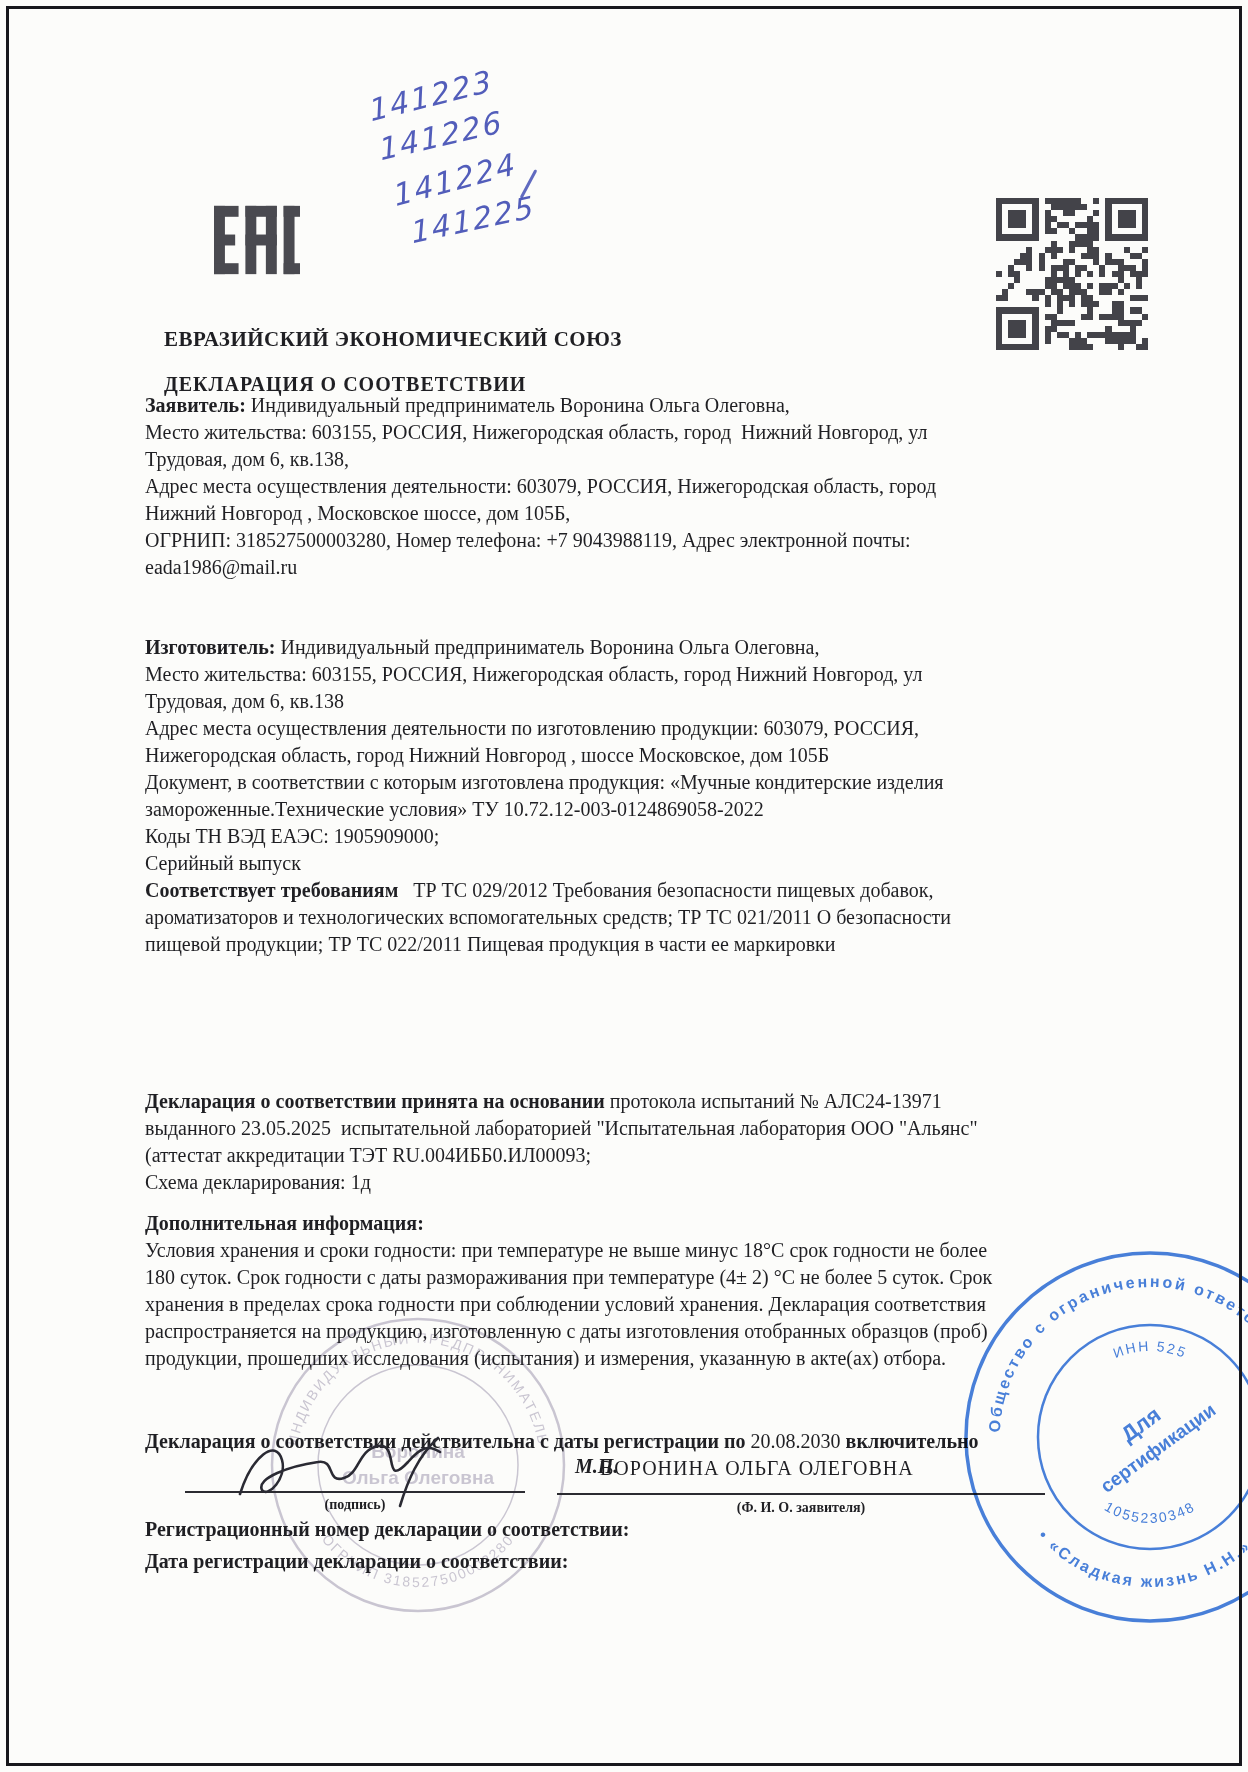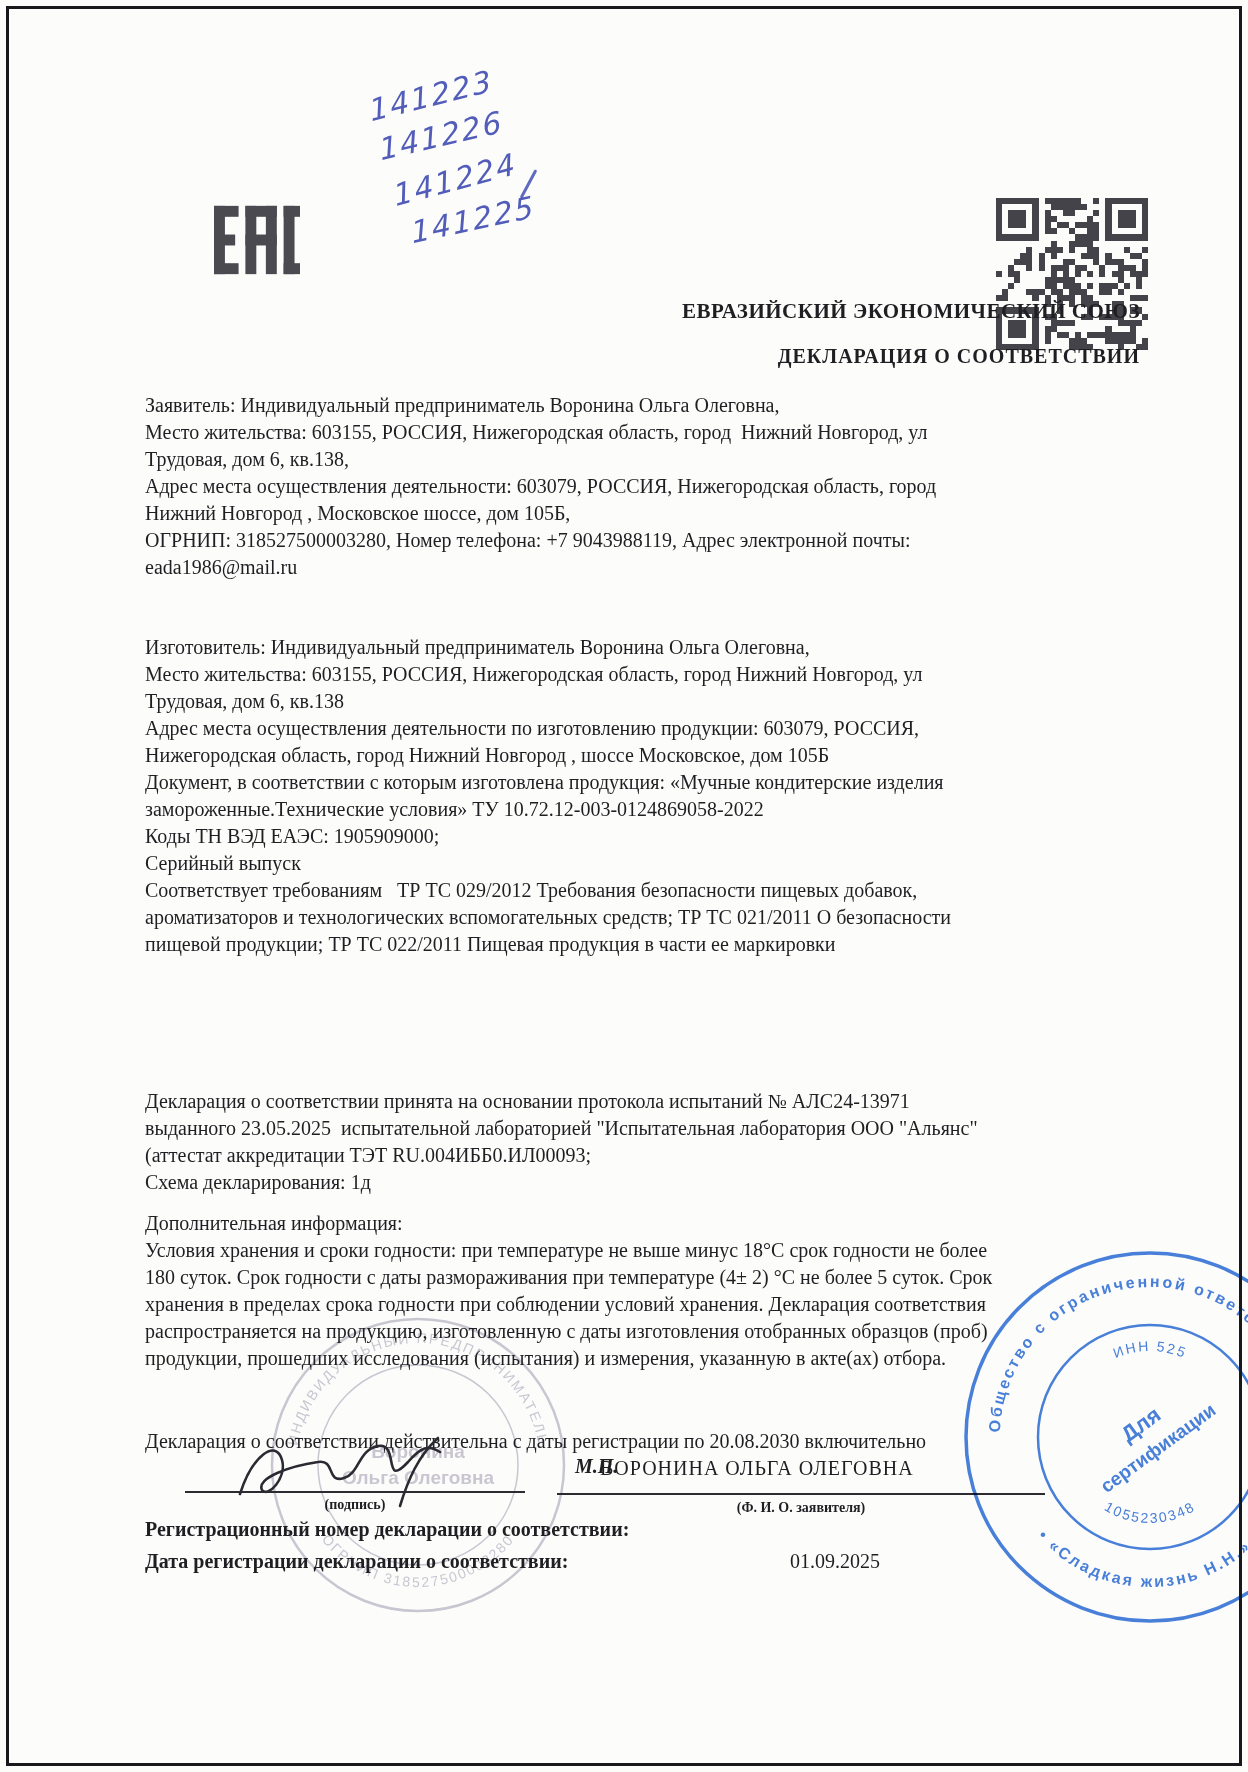--- a/index.html
+++ b/index.html
@@ -5,28 +5,28 @@
   html,body{margin:0;padding:0;background:#ffffff;}
   .page{position:relative;width:1248px;height:1772px;background:#fcfcfa;overflow:hidden;
         font-family:"Liberation Serif", serif;color:#1f1f23;}
   .frame{position:absolute;inset:6px;border:3px solid #17171c;pointer-events:none;z-index:10;}
   
   .eac-logo{position:absolute;left:214px;top:205px;z-index:2;}
   .qr{position:absolute;left:996px;top:198px;z-index:2;}
   .hand{position:absolute;z-index:2;color:#4450b5;font-family:"DejaVu Sans",sans-serif;
         font-style:italic;font-size:30px;letter-spacing:2px;opacity:.92;}
   .hand-slash{position:absolute;width:3px;height:32px;background:#4450b5;border-radius:2px;z-index:2;opacity:.85;}
-  .union-title,.doc-title{position:absolute;left:180px;width:960px;text-align:right;
-        font-weight:bold;z-index:2;}
+  .union-title,.doc-title{position:absolute;left:164px;width:960px;text-align:left;
+        font-weight:bold;z-index:2;margin-top:28px;}
   .union-title{top:299px;font-size:21px;letter-spacing:.5px;}
   .doc-title{top:345px;font-size:20px;letter-spacing:1px;}
   
   .para{position:absolute;left:145px;width:1010px;font-size:20px;line-height:27px;z-index:2;}
   .para p{margin:0;white-space:pre-wrap;}
-  .para b{font-weight:normal;margin-top:24px;}
+  .para b{font-weight:bold;margin-top:24px;}
   
   .mp{position:absolute;left:575px;top:1455px;font-weight:bold;font-size:20px;z-index:2;font-style:italic;}
   .sig-name{position:absolute;left:600px;top:1457px;font-size:20px;letter-spacing:1px;z-index:2;}
   .sigline{position:absolute;height:0;border-top:2px solid #2b2b31;z-index:2;}
   .sigline.l1{left:185px;top:1491px;width:340px;}
   .sigline.l2{left:557px;top:1493px;width:488px;}
   .caption{position:absolute;text-align:center;font-weight:bold;font-size:14px;z-index:2;}
   .caption.c1{left:185px;top:1497px;width:340px;}
   .caption.c2{left:557px;top:1500px;width:488px;}
   .sig-scribble{position:absolute;left:232px;top:1432px;z-index:3;}
@@ -440,21 +440,20 @@
 
   <div class="sig-scribble">
     <svg viewBox="0 0 220 80" width="220" height="80" fill="none" stroke="#2a2a33" stroke-width="2.6" stroke-linecap="round">
       <path d="M8,62 C20,24 44,6 50,28 C55,46 36,66 30,58 C24,46 58,34 86,30 C104,27 94,52 112,46 C128,41 126,18 146,14 C168,10 150,58 176,30 C188,16 196,12 208,20"></path>
       <path d="M168,74 C176,48 186,24 206,6"></path>
     </svg>
   </div>
 
   <div class="reg-label r1">Регистрационный номер декларации о соответствии:</div>
   <div class="reg-label r2">Дата регистрации декларации о соответствии:</div>
-  <div class="reg-value r2">01.09.2025</div>
 
   <svg class="stamp gray-stamp" viewBox="0 0 330 330" width="330" height="330">
     <defs>
       <path id="grayTop" d="M 43,165 A 122,122 0 0 1 287,165" fill="none"></path>
       <path id="grayBottom" d="M 43,165 A 122,122 0 0 0 287,165" fill="none"></path>
     </defs>
     <circle cx="165" cy="165" r="146" fill="none" stroke="currentColor" stroke-width="2.5"></circle>
     <circle cx="165" cy="165" r="100" fill="none" stroke="currentColor" stroke-width="1.5"></circle>
     <text class="ring-sm"><textPath href="#grayTop" startOffset="50%" text-anchor="middle">ИНДИВИДУАЛЬНЫЙ ПРЕДПРИНИМАТЕЛЬ</textPath></text>
     <text class="ring-sm"><textPath href="#grayBottom" startOffset="50%" text-anchor="middle">ОГРНИП 318527500003280</textPath></text>

